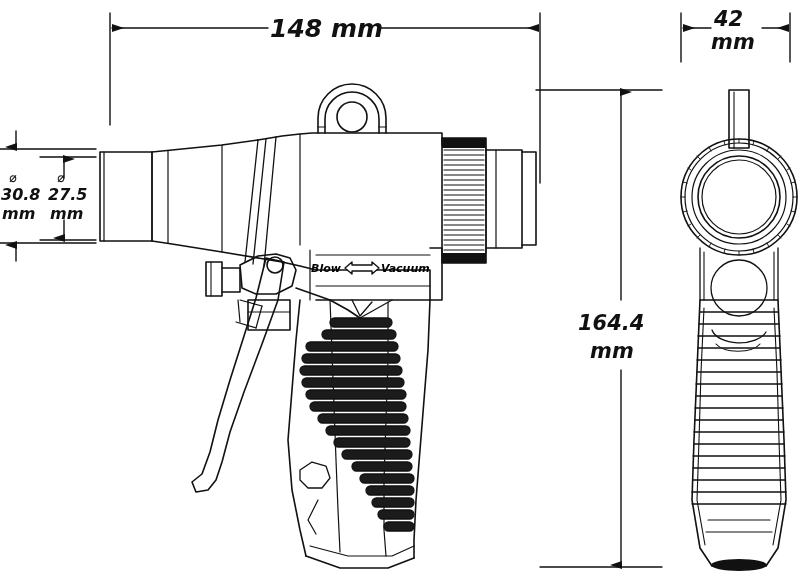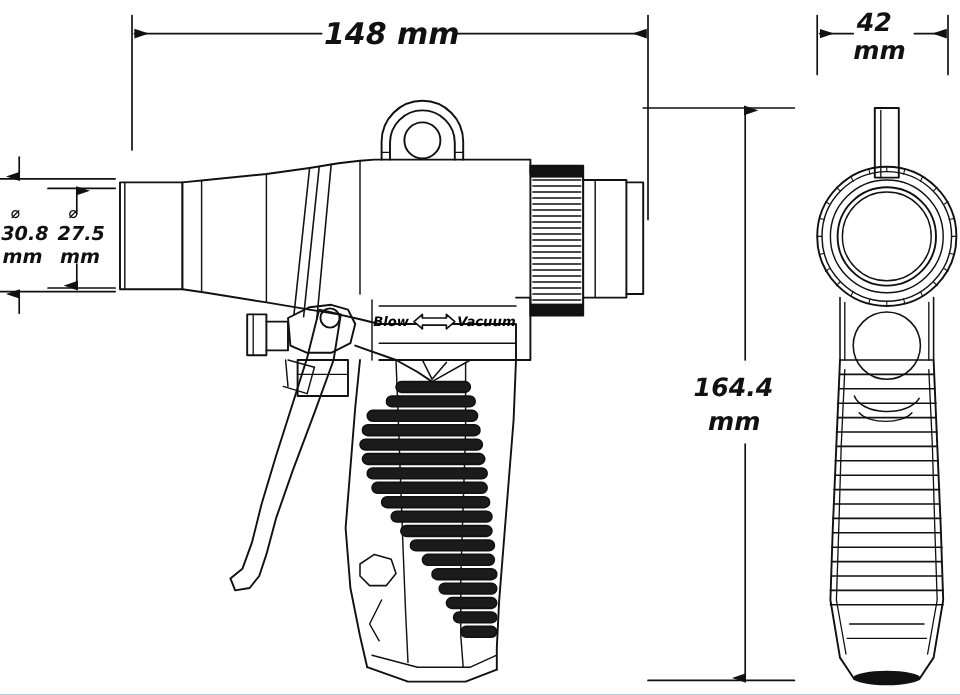--- a/index.html
+++ b/index.html
@@ -1,18 +1,18 @@
 <!DOCTYPE html>
 <html><head>
 <meta charset="utf-8">
 <style>
   html,body{margin:0;padding:0;background:#ffffff;}
   body{width:800px;height:579px;overflow:hidden;
        font-family:"DejaVu Sans",sans-serif;}
-  #stage{position:relative;width:800px;height:579px;background:#0369a1;}
+  #stage{position:relative;width:800px;height:579px;background:#737373;}
   svg{display:block;}
   .dimtext{font-family:"DejaVu Sans",sans-serif;font-style:italic;
            font-weight:700;fill:#111111;}
   .lbl-big{font-size:25px;}
   .lbl-mid{font-size:21px;}
   .lbl-sm{font-size:16px;}
   .lbl-xs{font-size:13px;}
   .lbl-body{font-family:"DejaVu Sans",sans-serif;font-style:italic;
             font-weight:700;font-size:11px;fill:#000000;}
 </style>

